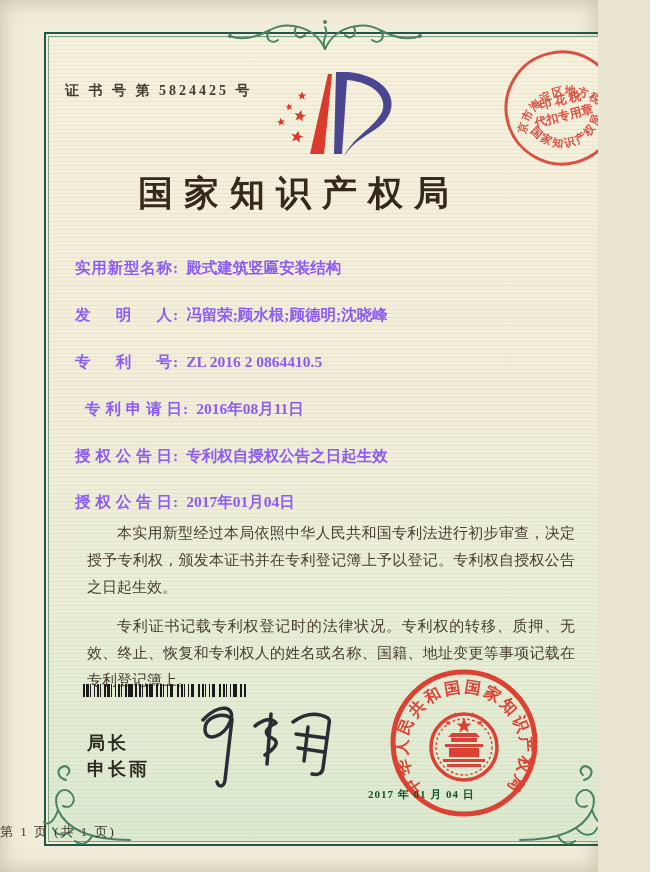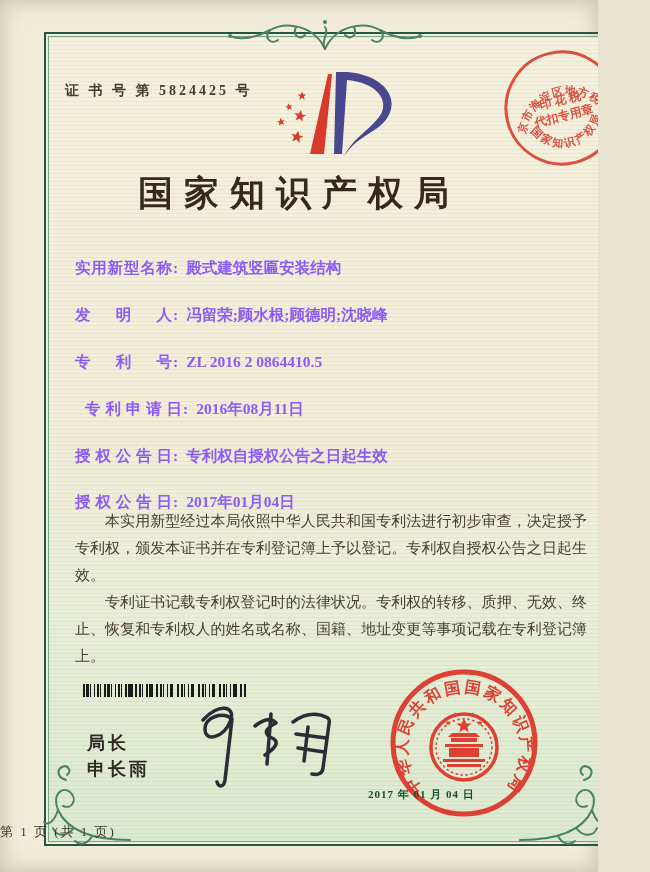--- a/index.html
+++ b/index.html
@@ -34,21 +34,21 @@
     font-size:35px; font-weight:700; letter-spacing:11px; color:#35291c; z-index:3;
   }
   .fields{position:absolute; left:75px; top:252px; width:500px; z-index:3;}
   .frow{position:absolute; left:0; font-size:15.5px; font-weight:600; color:#8b5cf6; white-space:nowrap;}
   .frow .flabel{display:inline-block; width:97px; text-align:justify; text-align-last:justify;}
   .frow .fcolon{display:inline-block; margin:0 8px 0 1px;}
   .body-text{
     position:absolute; left:75px; top:508px; width:512px; z-index:3;
     font-size:15px; line-height:27px; color:#473d30; text-align:justify;
   }
-  .body-text p{margin:0; text-indent:2em;}
+  .body-text p{margin:12px; text-indent:2em;}
   .barcode{
     position:absolute; left:83px; top:684px; width:163px; height:13px; z-index:3;
     background-image:repeating-linear-gradient(90deg,
       #1b1b1b 0px,#1b1b1b 1.5px, transparent 1.5px, transparent 3px,
       #1b1b1b 3px,#1b1b1b 5.5px, transparent 5.5px, transparent 6.5px,
       #1b1b1b 6.5px,#1b1b1b 7.5px, transparent 7.5px, transparent 10.5px);
   }
   .director{position:absolute; left:87px; top:730px; z-index:3; font-size:18px;
     font-weight:600; letter-spacing:3px; color:#2f2a24; line-height:26px;}
   .signature{position:absolute; left:175px; top:696px; z-index:4;}

